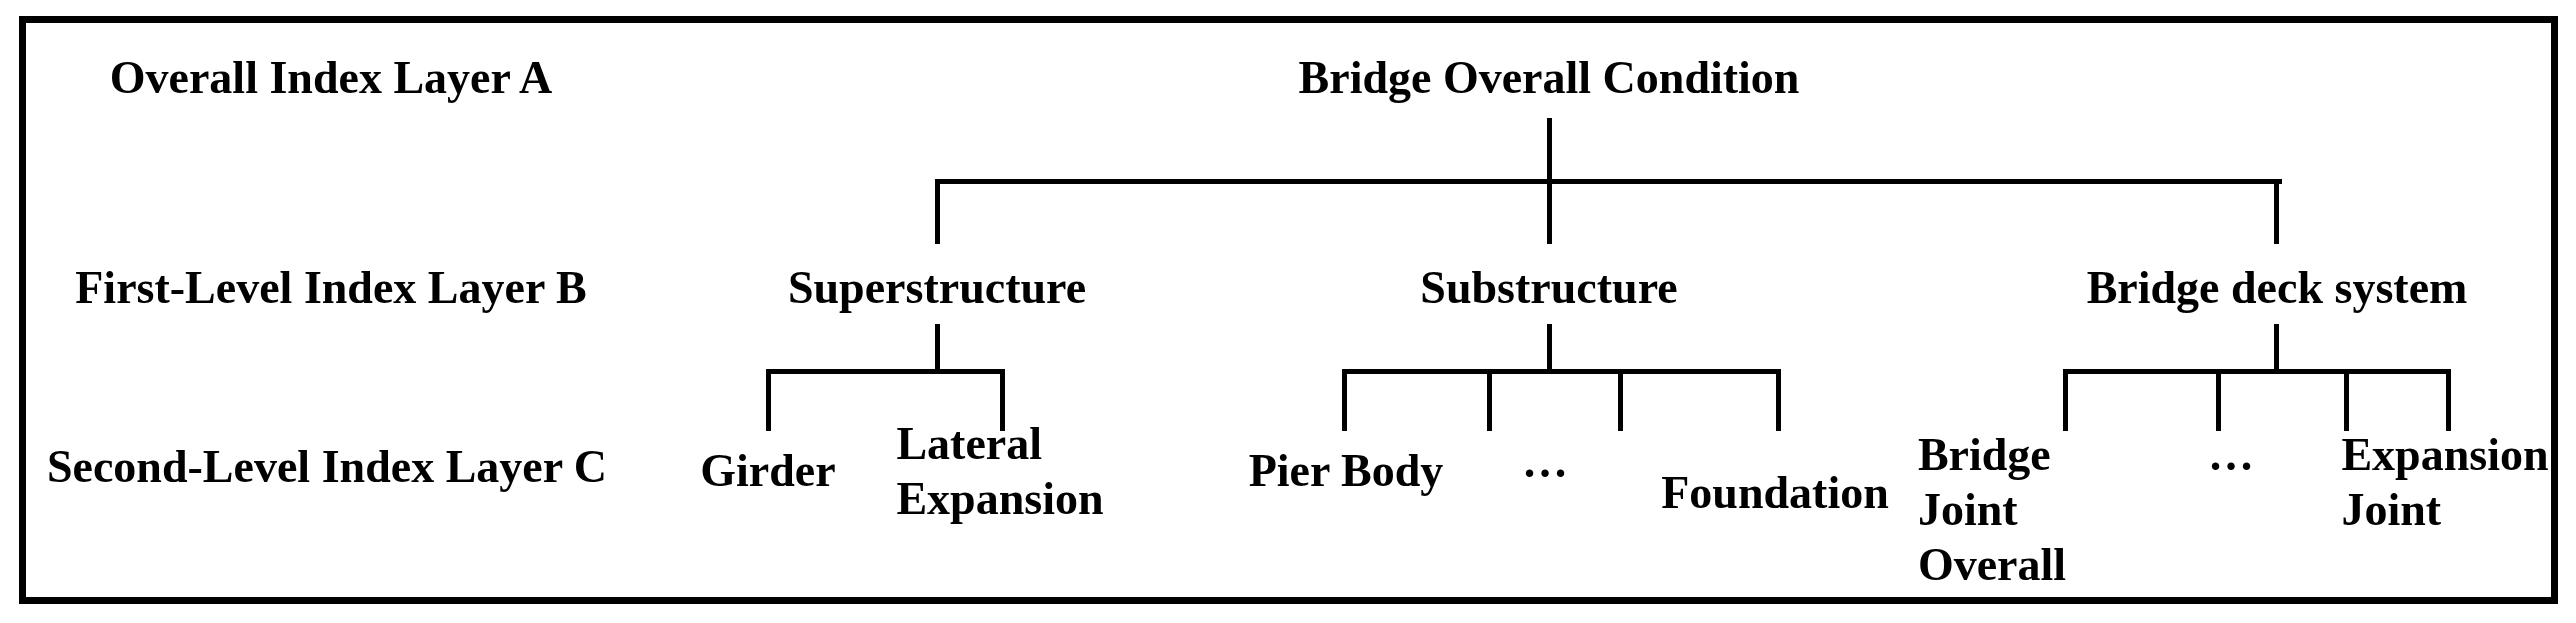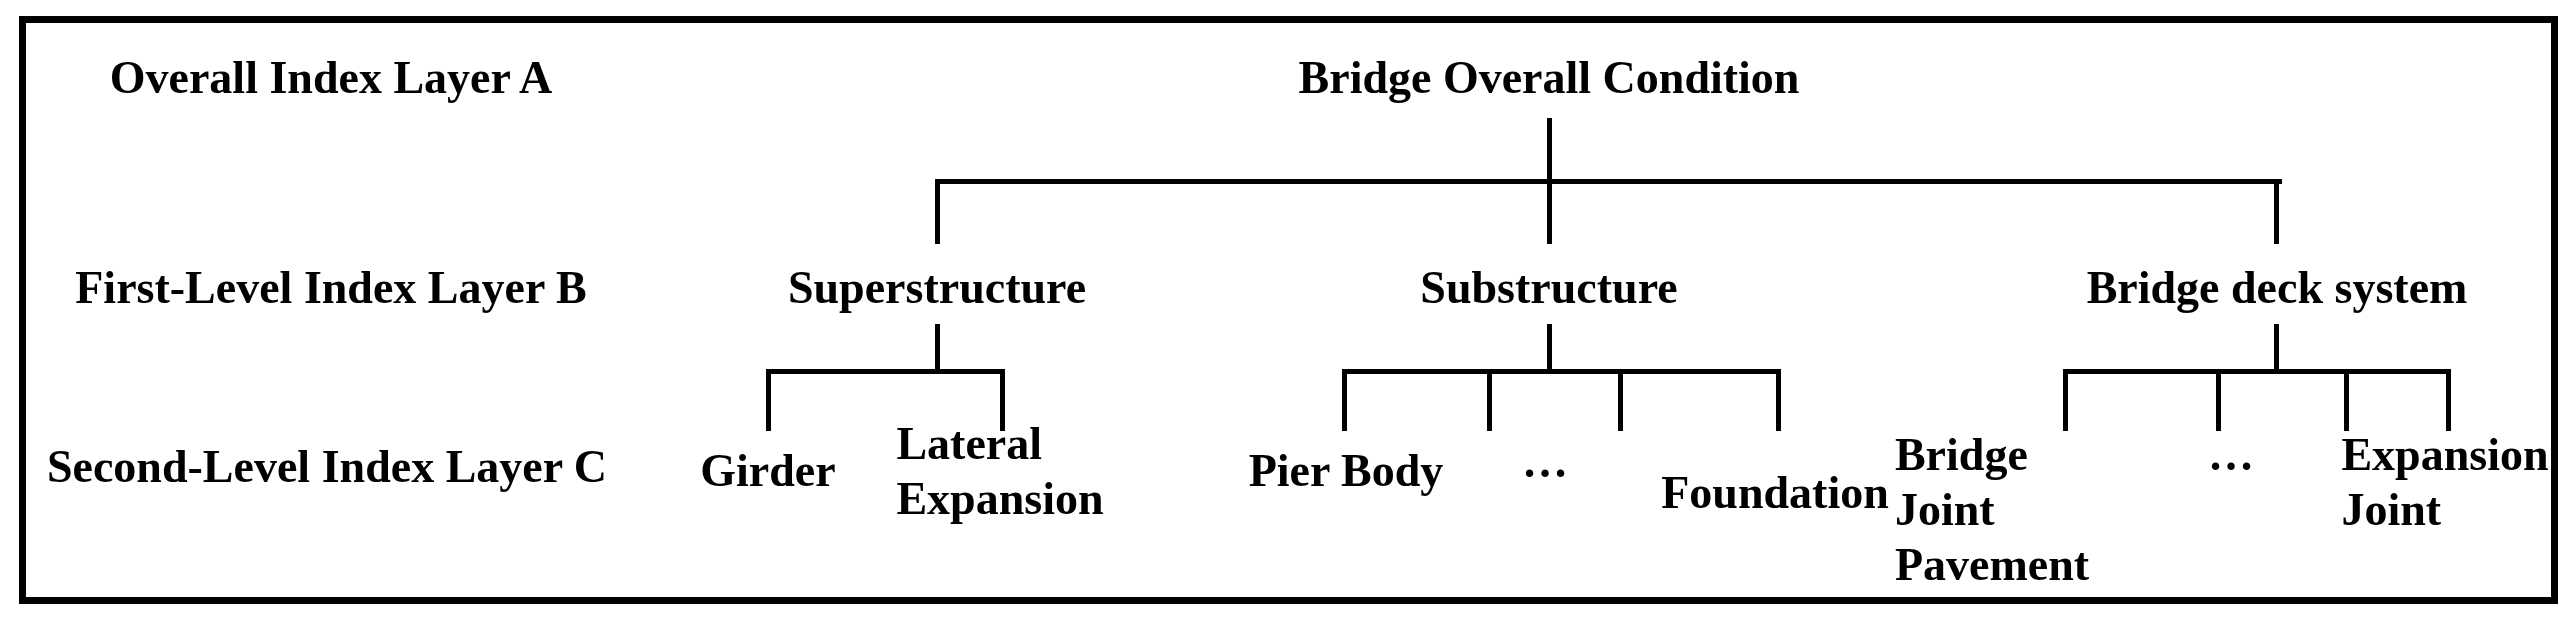--- a/index.html
+++ b/index.html
@@ -93,21 +93,21 @@
     <div>Expansion</div>
   </div>
 
   <div class="lbl" style="left:1346px; top:443px">Pier Body</div>
   <div class="lbl" style="left:1545px; top:434px">…</div>
   <div class="lbl" style="left:1775px; top:465px">Foundation</div>
 
   <div class="lbl" style="left:1992px; top:427px">
     <div>Bridge</div>
     <div>Joint</div>
-    <div>Pavement</div>
+    <div>Overall</div>
   </div>
   <div class="lbl" style="left:2231px; top:427px">…</div>
   <div class="lbl" style="left:2445px; top:427px">
     <div>Expansion</div>
     <div>Joint</div>
   </div>
 
 </div>
 
 

